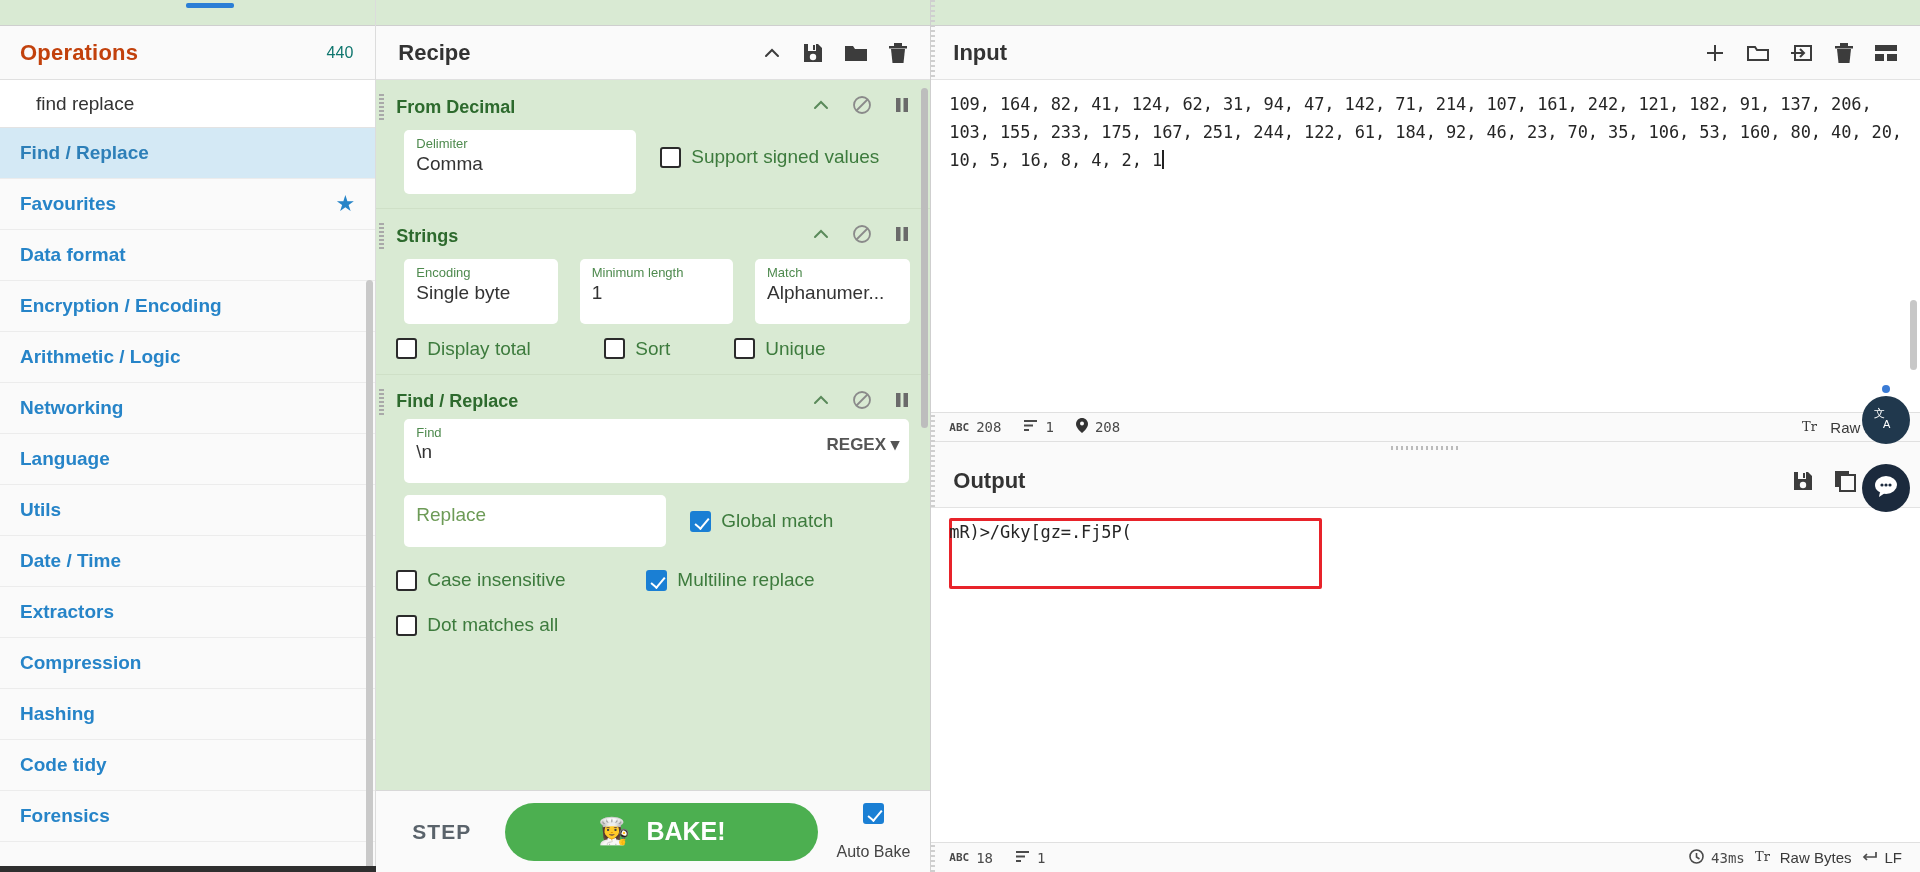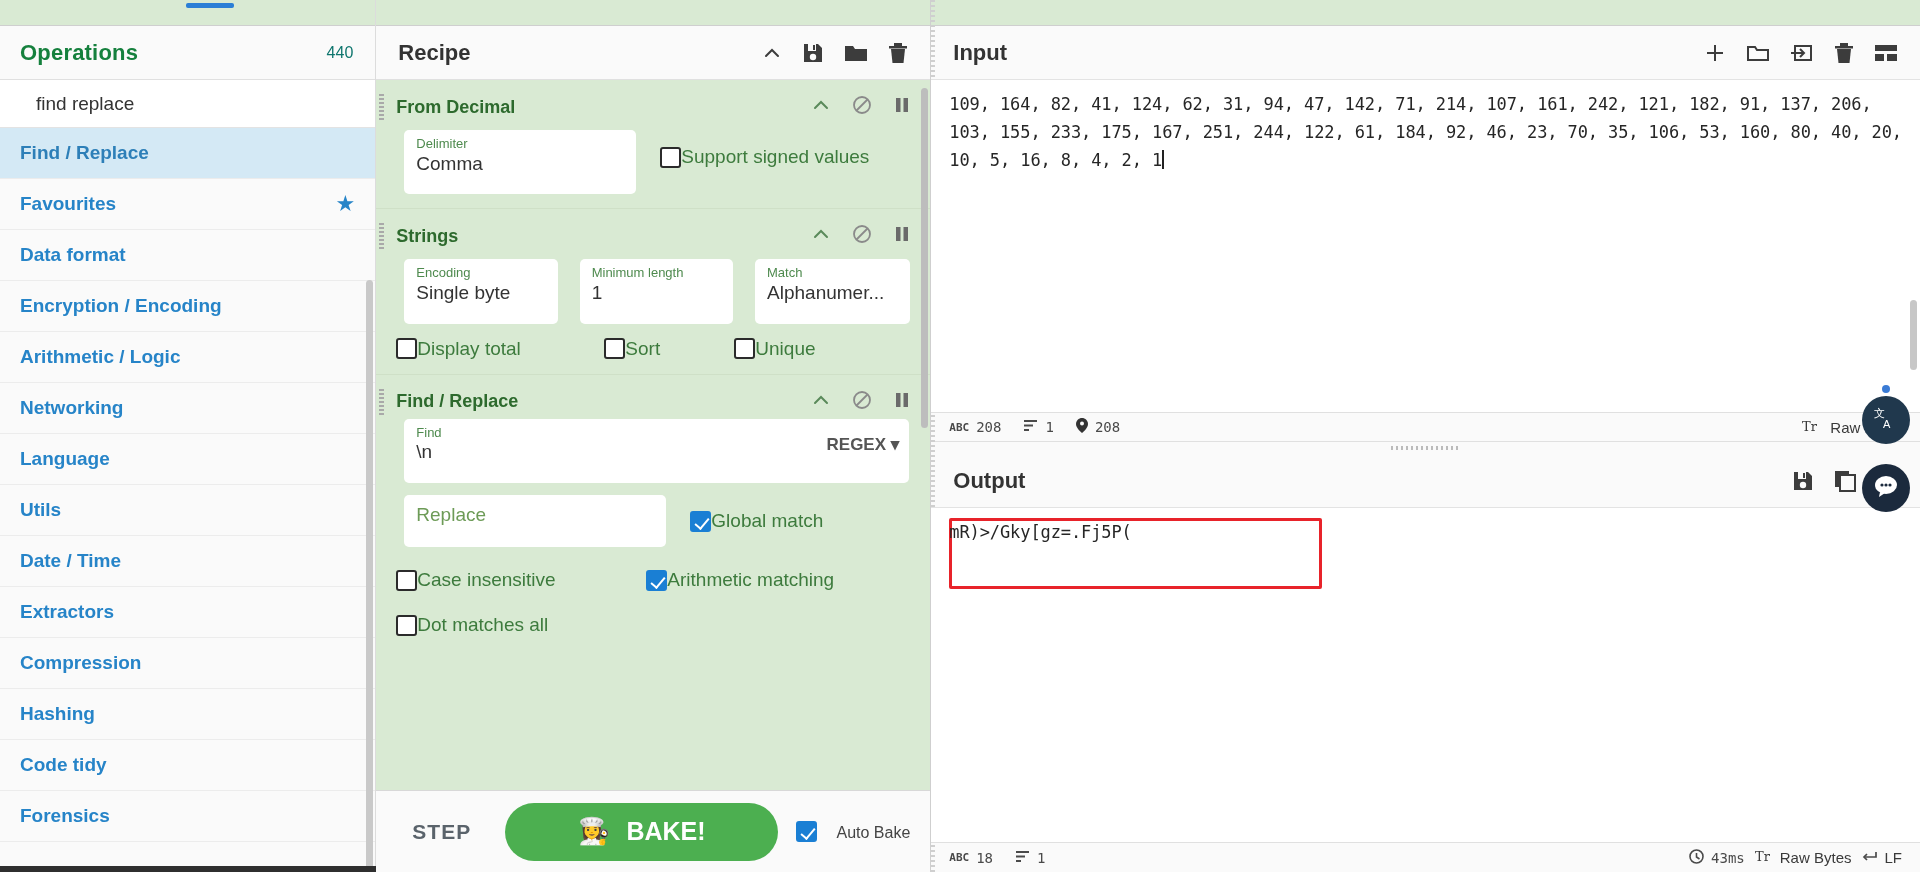--- a/index.html
+++ b/index.html
@@ -19,21 +19,21 @@
     position: relative;
   }
   .ops-topstrip { height: 26px; background: #d9ead3; border-bottom: 1px solid #cfcfcf; position: relative; }
   .ops-topstrip .tab-underline {
     position: absolute; left: 186px; top: 3px; width: 48px; height: 5px; background: #2b7fd6; border-radius: 2px;
   }
   .ops-header {
     height: 54px; display: flex; align-items: center;
     padding: 0 22px 0 20px; border-bottom: 1px solid #e0e0e0; background: #fafafa;
   }
-  .ops-header .title { font-size: 22px; font-weight: bold; color: #15803d; flex: 1; letter-spacing: 0.2px; }
+  .ops-header .title { font-size: 22px; font-weight: bold; color: #c2410c; flex: 1; letter-spacing: 0.2px; }
   .ops-header .count { font-size: 16px; color: #0f766e; }
   .ops-search {
     height: 48px; background: #fff; border-bottom: 1px solid #e3e3e3;
     display: flex; align-items: center; padding: 0 36px;
   }
   .ops-search input {
     border: 0; outline: 0; width: 100%; font-size: 19px; color: #333;
     font-family: "Liberation Sans", sans-serif; background: transparent;
   }
   .ops-list { flex: 1; overflow: hidden; position: relative; }
@@ -77,21 +77,21 @@
   .op-title { font-size: 18px; font-weight: bold; color: #2d6a2d; flex: 1; }
   .op-ctrl { display: flex; align-items: center; gap: 22px; color: #5a8a5a; }
   .field-row { display: flex; align-items: flex-start; gap: 24px; margin-top: 6px; }
   .ing-field {
     background: #fff; border-radius: 5px; padding: 6px 10px 19px 12px;
     min-height: 52px; display: flex; flex-direction: column; justify-content: center; margin-left: 8px;
   }
   .ing-field .lbl { font-size: 13px; color: #4e8a4e; line-height: 1.2; }
   .ing-field .val { font-size: 19px; color: #333; line-height: 1.25; }
   .ing-field .val.placeholder { color: #6d9b57; }
-  .chk { display: flex; align-items: center; }
+  .chk { display: flex; align-items: center; gap: 10px; }
   .box {
     width: 21px; height: 21px; border: 2px solid #2b2b2b; border-radius: 3px;
     background: #fff; display: inline-block; flex: none;
   }
   .box.on { background: #1a7fd4; border-color: #1a7fd4; position: relative; }
   .box.on::after {
     content: ""; position: absolute; left: 6px; top: 2px; width: 6px; height: 12px;
     border: solid #fff; border-width: 0 2.5px 2.5px 0; transform: rotate(40deg);
   }
   .chk .ctext { font-size: 19px; color: #3d7b3d; }
@@ -103,21 +103,21 @@
     height: 82px; background: #fafafa; border-top: 1px solid #d8d8d8;
     display: flex; align-items: center; padding: 0 20px; gap: 18px;
   }
   .step-btn { font-size: 21px; font-weight: bold; color: #5a636b; letter-spacing: 1px; padding: 0 16px; }
   .bake-btn {
     flex: 1; height: 58px; background: #4caf50; border-radius: 29px; color: #fff;
     display: flex; align-items: center; justify-content: center; gap: 16px;
     font-size: 25px; font-weight: bold; cursor: pointer;
   }
   .bake-btn .chef { font-size: 26px; }
-  .autobake { display: flex; align-items: flex-end; gap: 19px; }
+  .autobake { display: flex; flex-direction: column; align-items: center; gap: 19px; }
   .autobake .atext { font-size: 16px; color: #444; }
 
   
   .io-pane { flex: 1; height: 872px; display: flex; flex-direction: column; background: #fff; position: relative; }
   .io-topstrip { height: 26px; background: #d9ead3; border-bottom: 1px solid #cfcfcf; }
   .io-header {
     height: 54px; display: flex; align-items: center; padding: 0 22px;
     border-bottom: 1px solid #e3e3e3; background: #fafafa;
   }
   .io-header .title { font-size: 22px; font-weight: bold; color: #333; flex: 1; }
@@ -401,21 +401,21 @@
           </div>
         </div>
 
         <div class="chk-row" style="margin-top:22px">
           <div class="chk" style="width:250px">
             <span class="box"></span>
             <span class="ctext">Case insensitive</span>
           </div>
           <div class="chk">
             <span class="box on"></span>
-            <span class="ctext">Arithmetic matching</span>
+            <span class="ctext">Multiline replace</span>
           </div>
         </div>
 
         <div class="chk-row" style="margin-top:23px">
           <div class="chk">
             <span class="box"></span>
             <span class="ctext">Dot matches all</span>
           </div>
         </div>
       </div>

